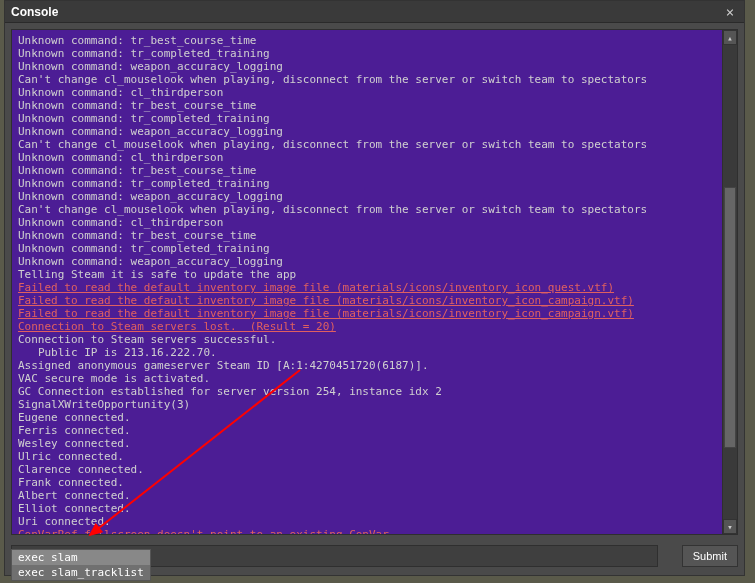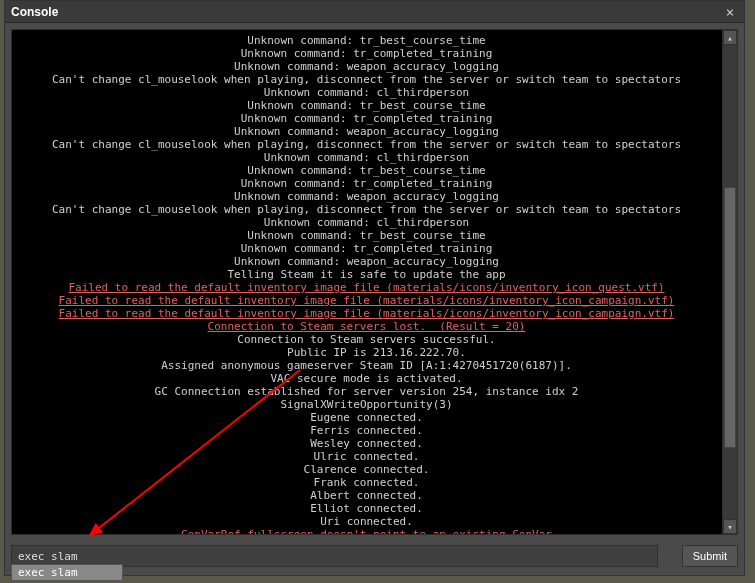--- a/index.html
+++ b/index.html
@@ -41,25 +41,24 @@
   .title-bar .close {
     color: #ccc;
     font-size: 14px;
     cursor: pointer;
     width: 16px;
     text-align: center;
   }
   .output-area {
     flex: 1;
     margin: 6px;
-    background: #000000;
+    background: #4c1d95;
     border: 1px solid #2f2f2f;
     position: relative;
     overflow: hidden;
-    text-align: center;
   }
   .output-scroll {
     position: absolute;
     inset: 0 16px 0 0;
     padding: 4px 6px;
     color: #d0d0d0;
     line-height: 13px;
     white-space: pre-wrap;
     word-break: break-word;
   }
@@ -168,20 +167,21 @@
 
   <div class="input-row">
     <input class="cmd-input" type="text" value="exec slam" style="">
     <button class="submit-btn">Submit</button>
   </div>
 
 </div>
 
 <div class="autocomplete" id="autocomplete">
     <div class="item sel">exec slam</div>
+    <div class="item">exec slam_tracklist</div>
   </div>
 
 <svg class="arrow-annot" width="240" height="190">
   <defs>
     <marker id="ah" markerWidth="8" markerHeight="8" refX="6" refY="3" orient="auto">
       <path d="M0,0 L7,3 L0,6 Z" fill="#ff0000"></path>
     </marker>
   </defs>
   <line x1="220" y1="10" x2="10" y2="175" stroke="#ff0000" stroke-width="2" marker-end="url(#ah)"></line>
 </svg>

